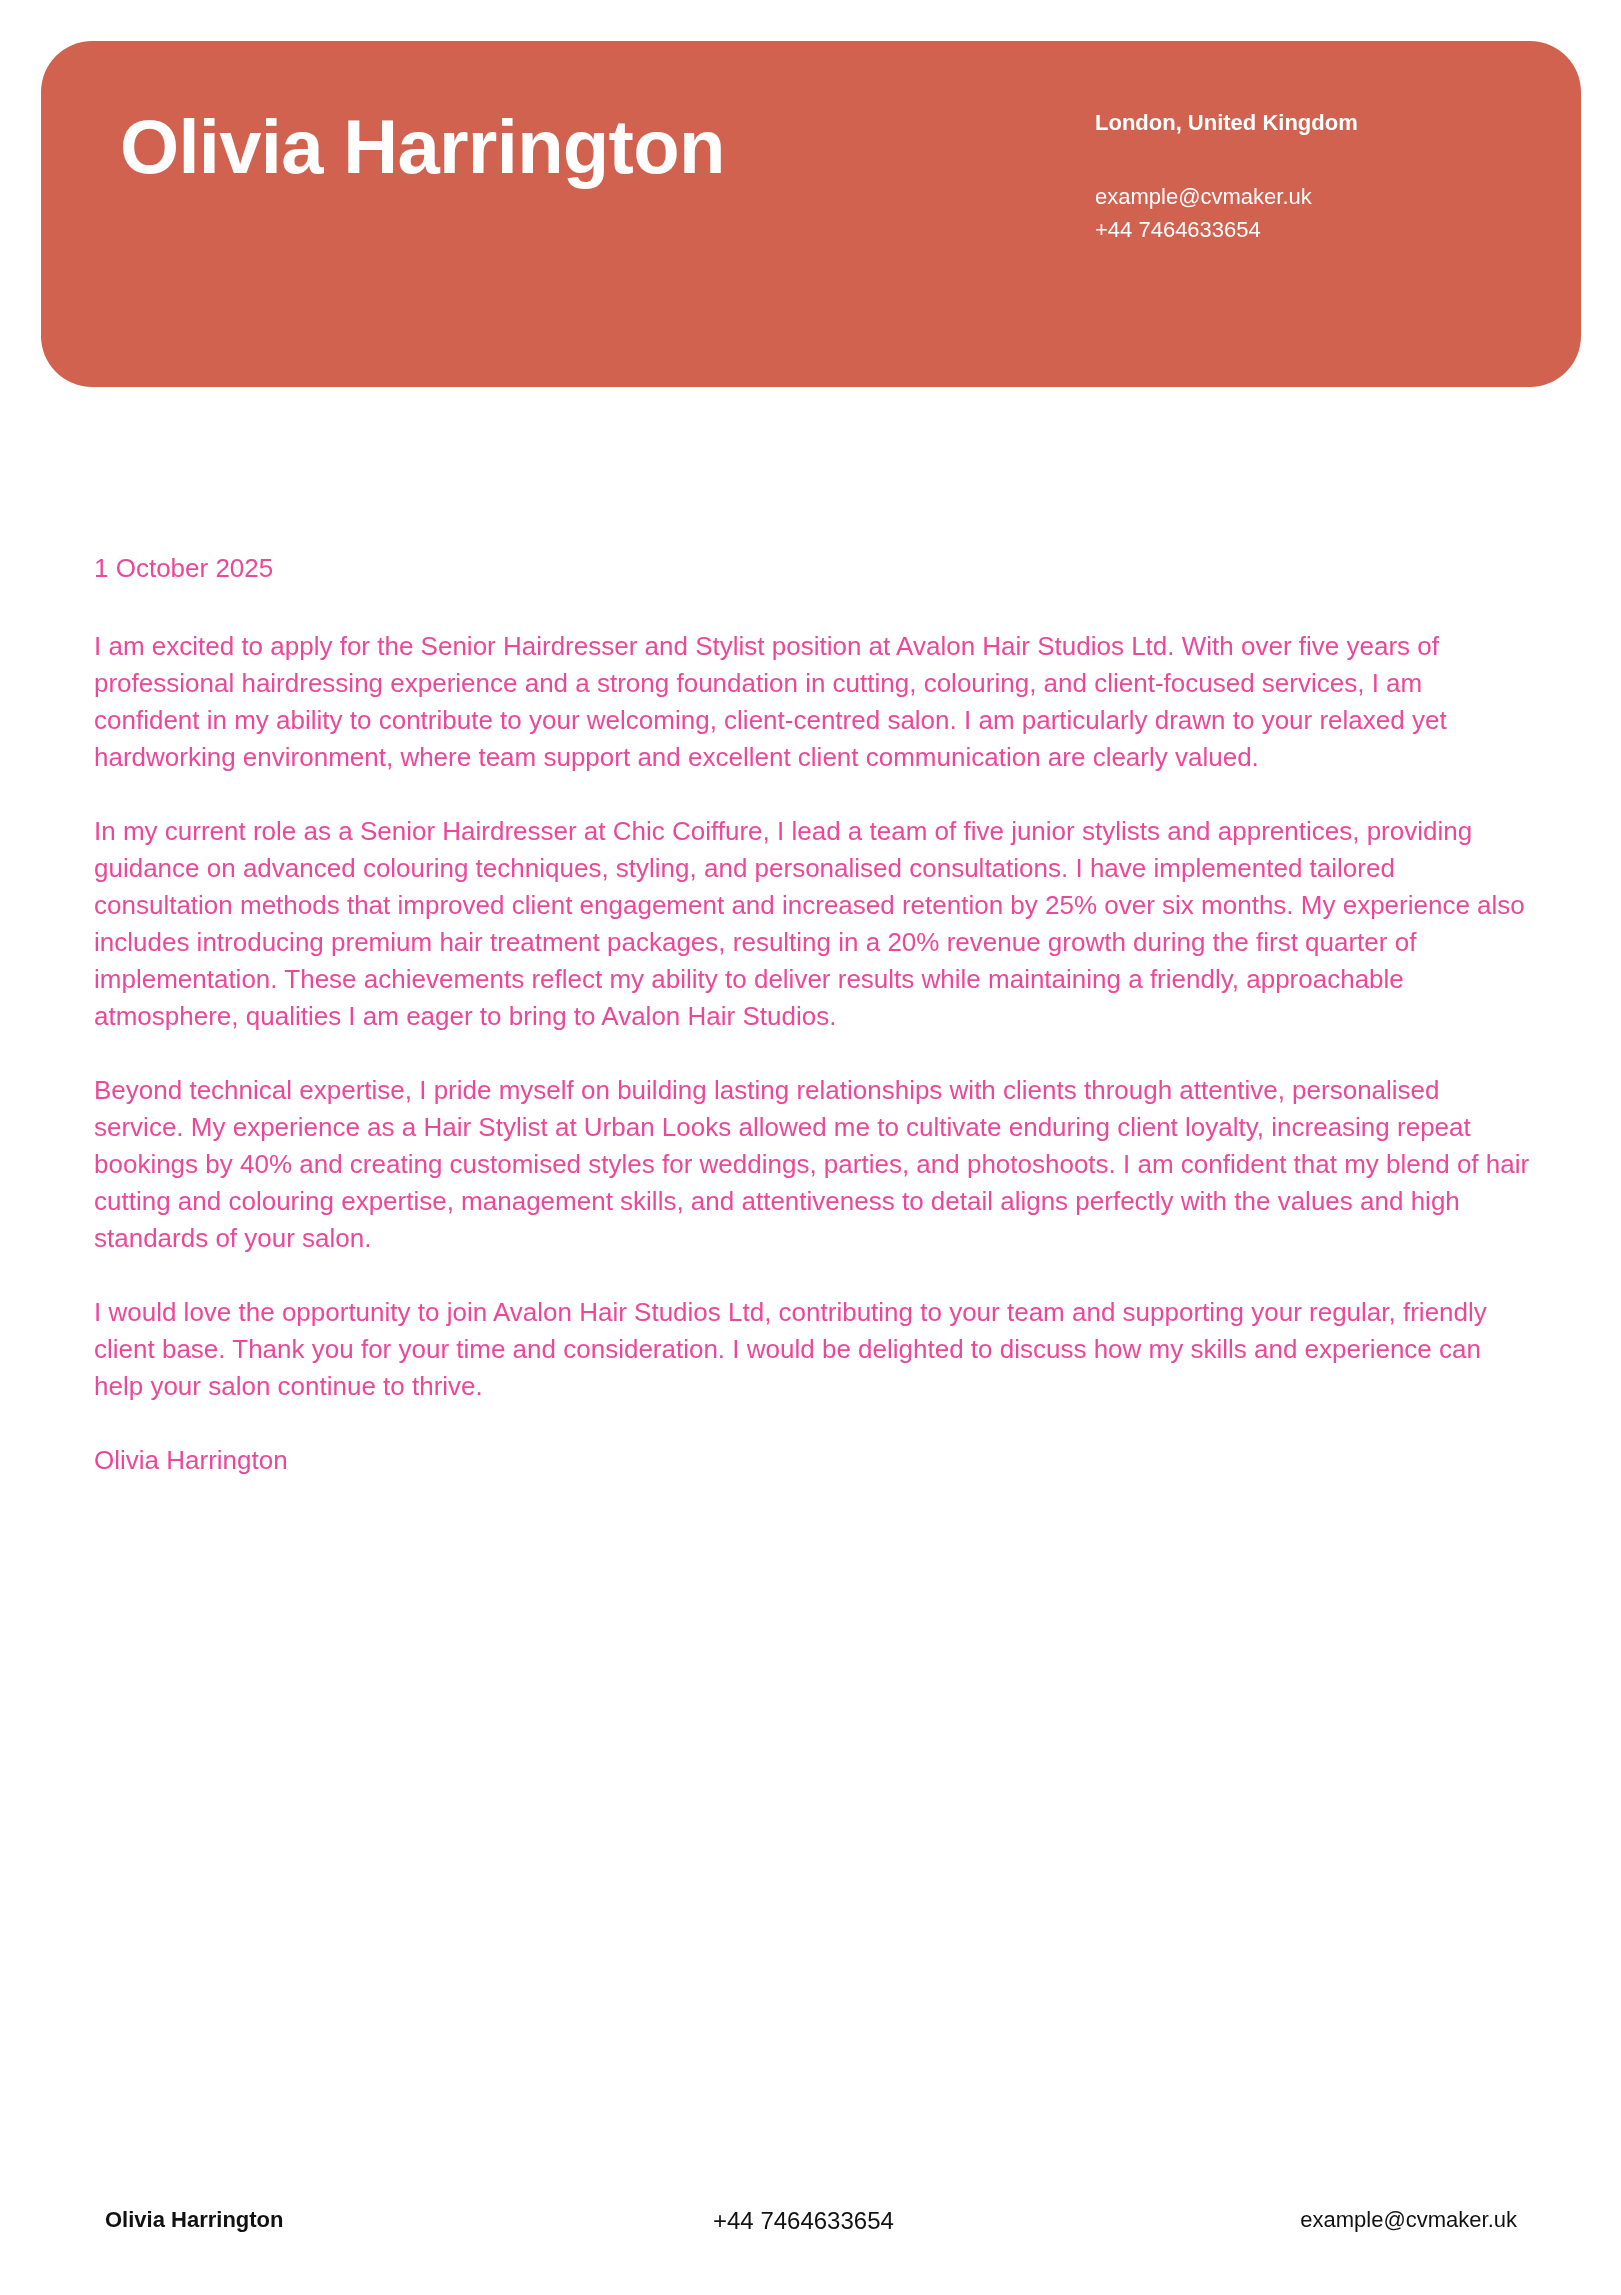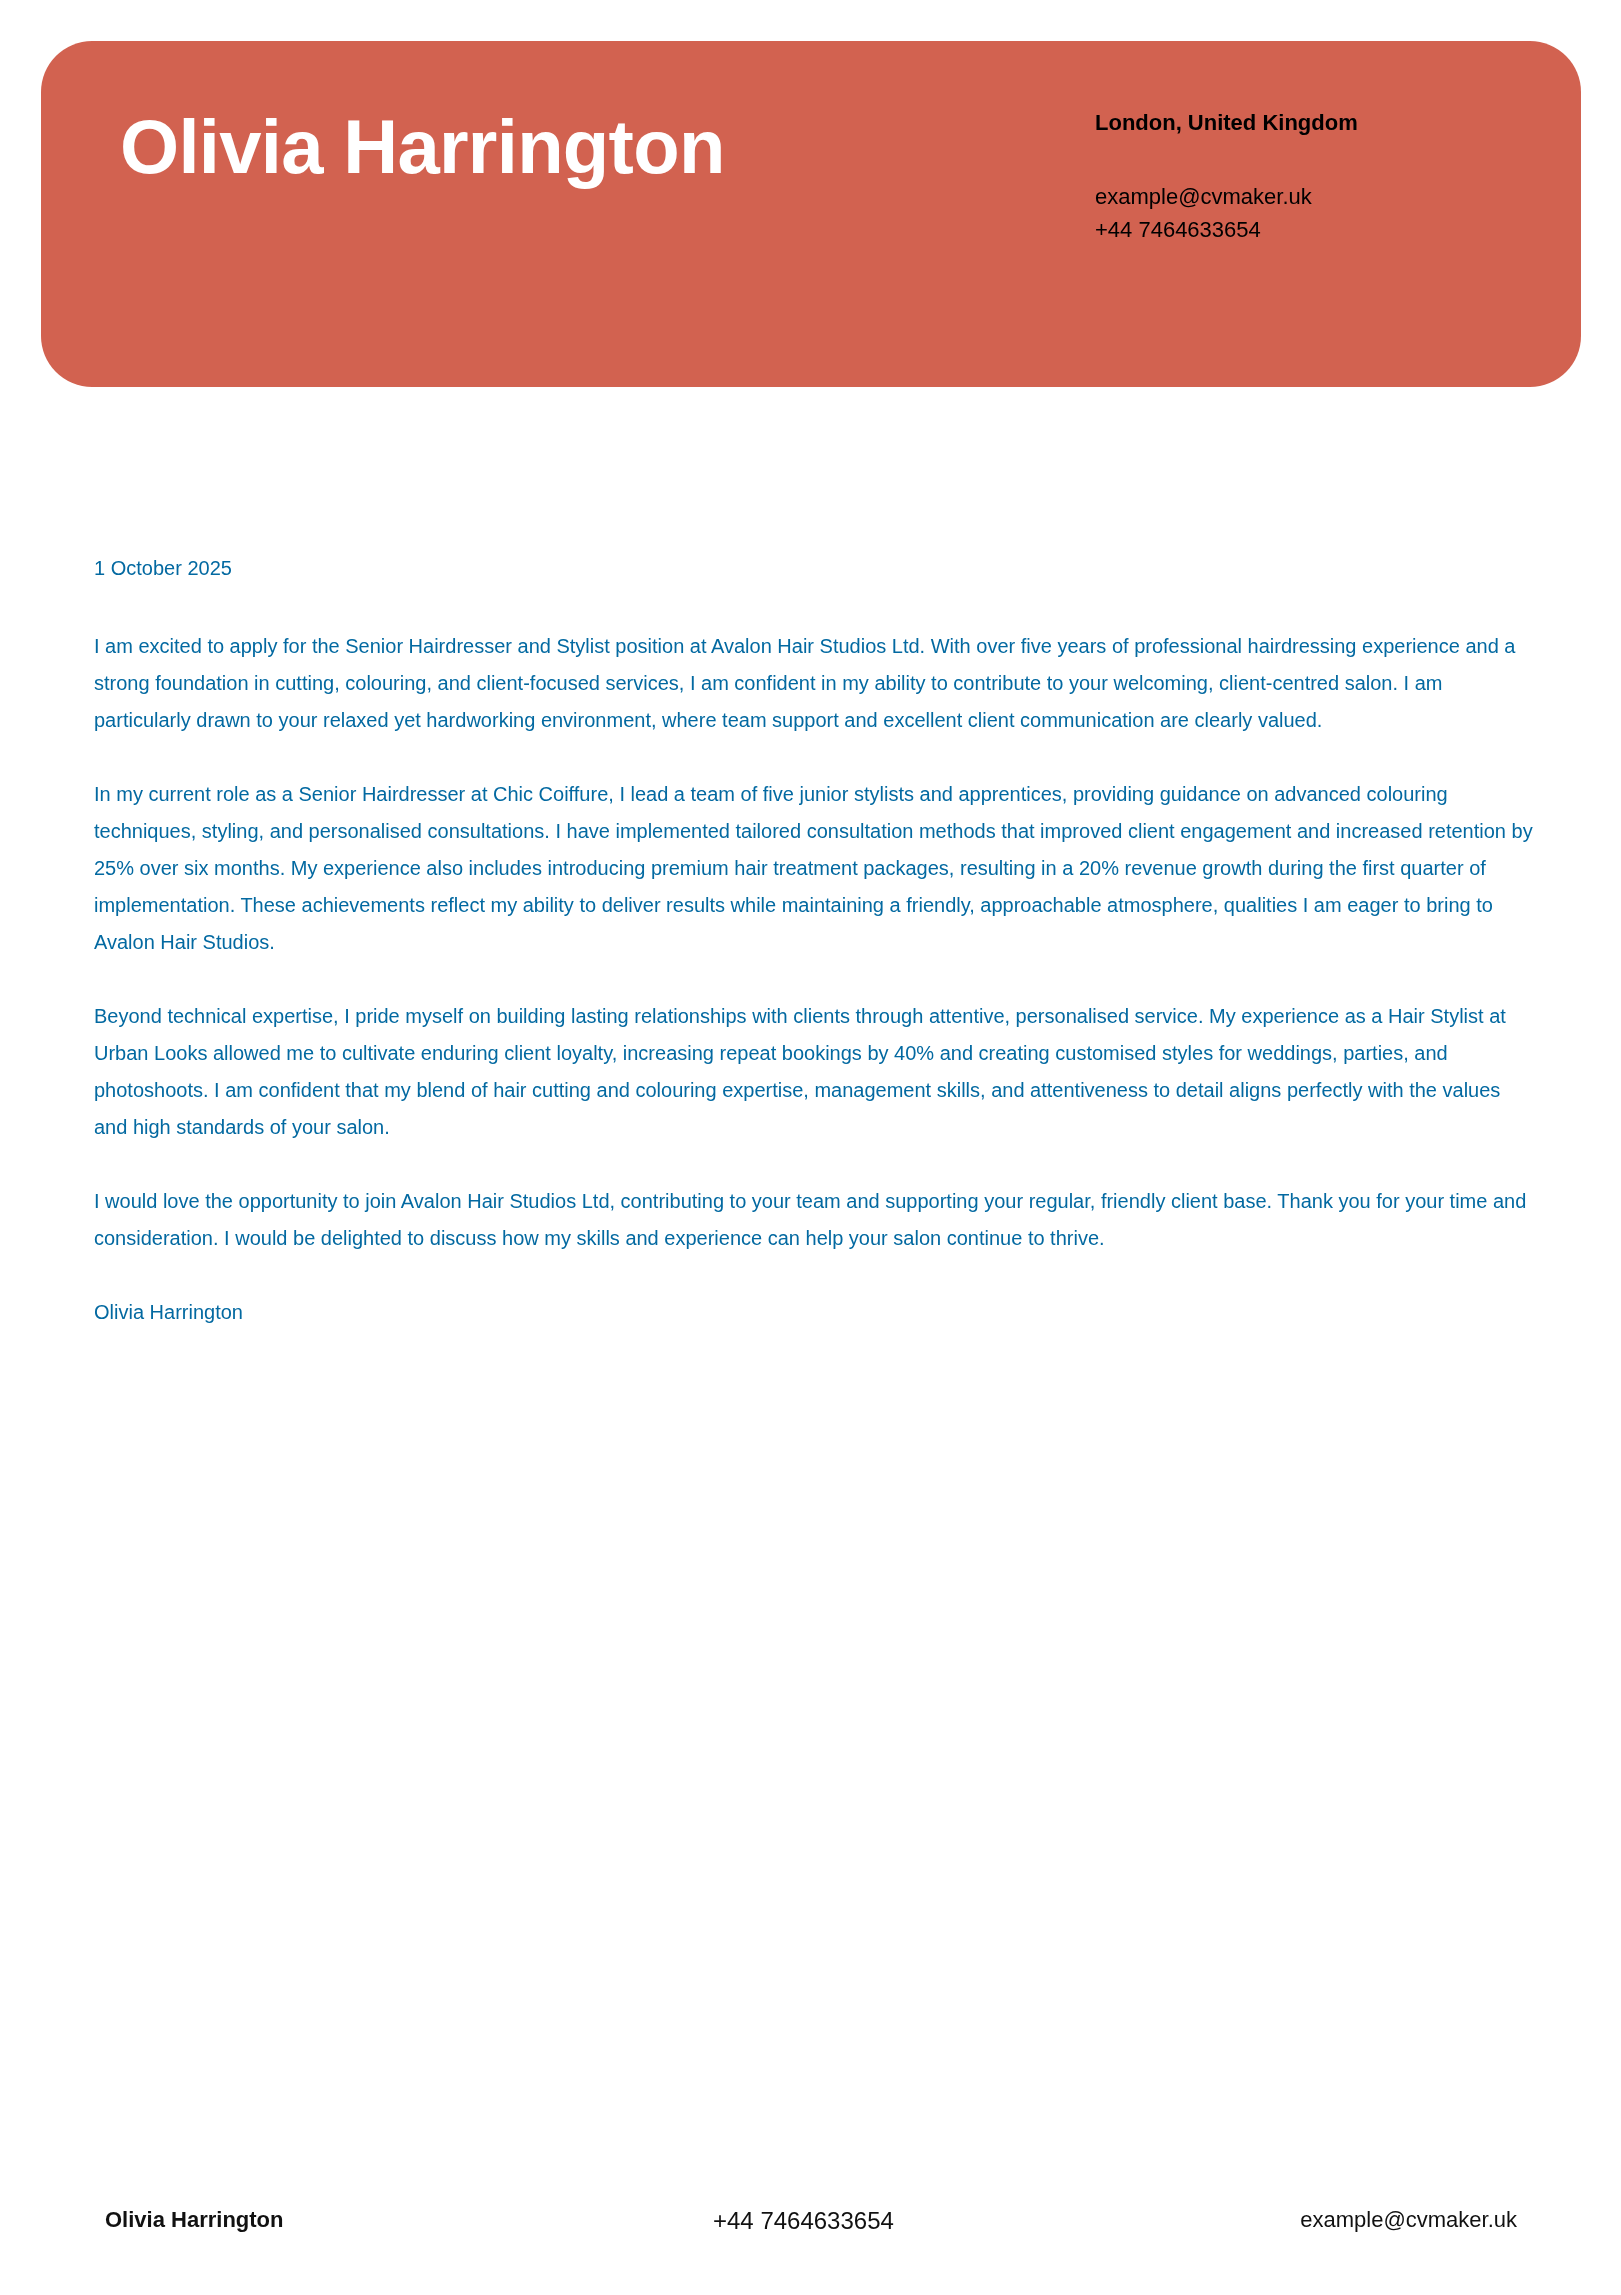--- a/index.html
+++ b/index.html
@@ -32,36 +32,36 @@
       font-weight: bold;
       color: #ffffff;
       letter-spacing: -0.7px;
       line-height: 1.1;
       white-space: nowrap;
     }
     .contact {
       position: absolute;
       left: 1054px;
       top: 65px;
-      color: #000000;
+      color: #ffffff;
       font-size: 22px;
       line-height: 33px;
     }
     .contact .location {
       font-weight: bold;
       margin-bottom: 41px;
     }
     .letter {
       position: absolute;
       left: 94px;
       top: 550px;
       width: 1440px;
-      font-size: 20px;
+      font-size: 26px;
       line-height: 37px;
-      color: #0369a1;
+      color: #ec4899;
     }
     .letter p {
       margin: 0 0 37px 0;
     }
     .letter .subject {
       font-weight: bold;
     }
     .letter .date,
     .letter .greeting {
       margin-bottom: 41px;

